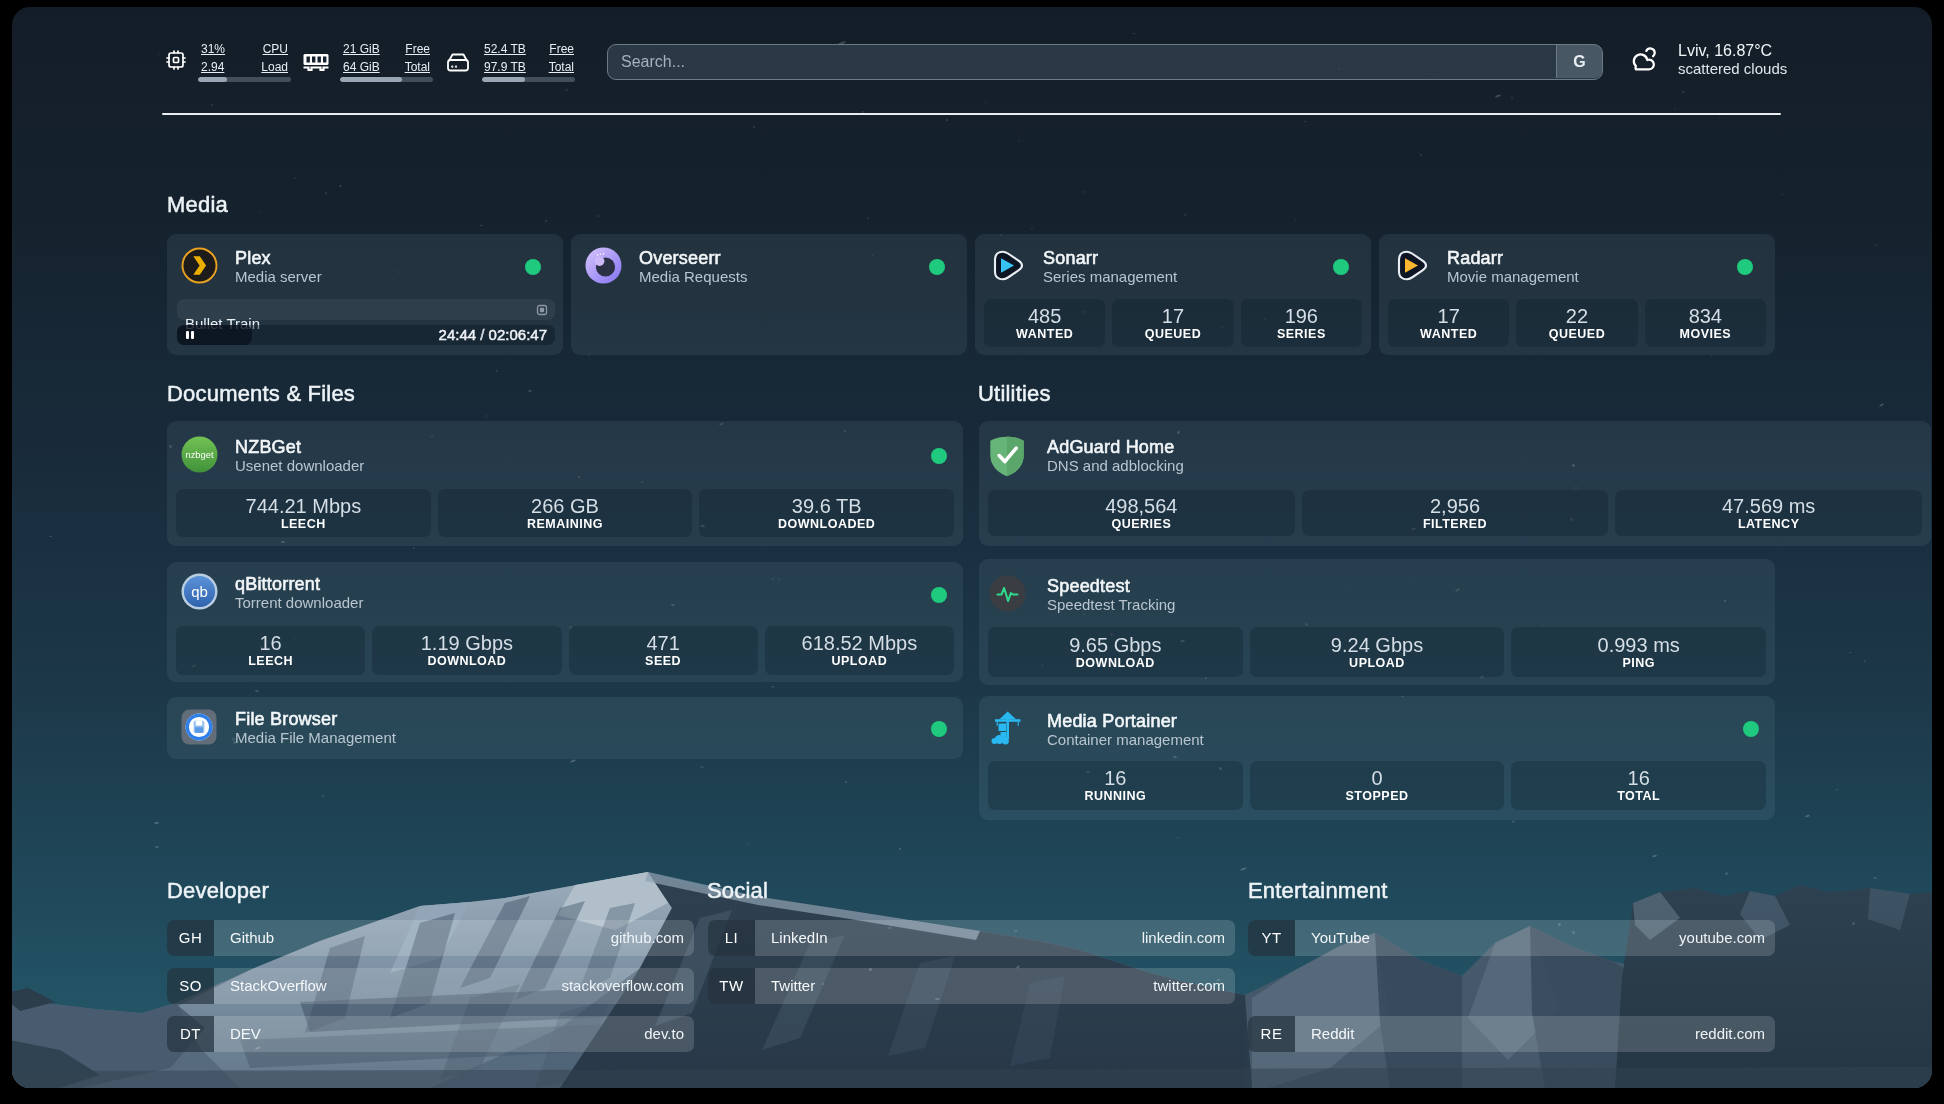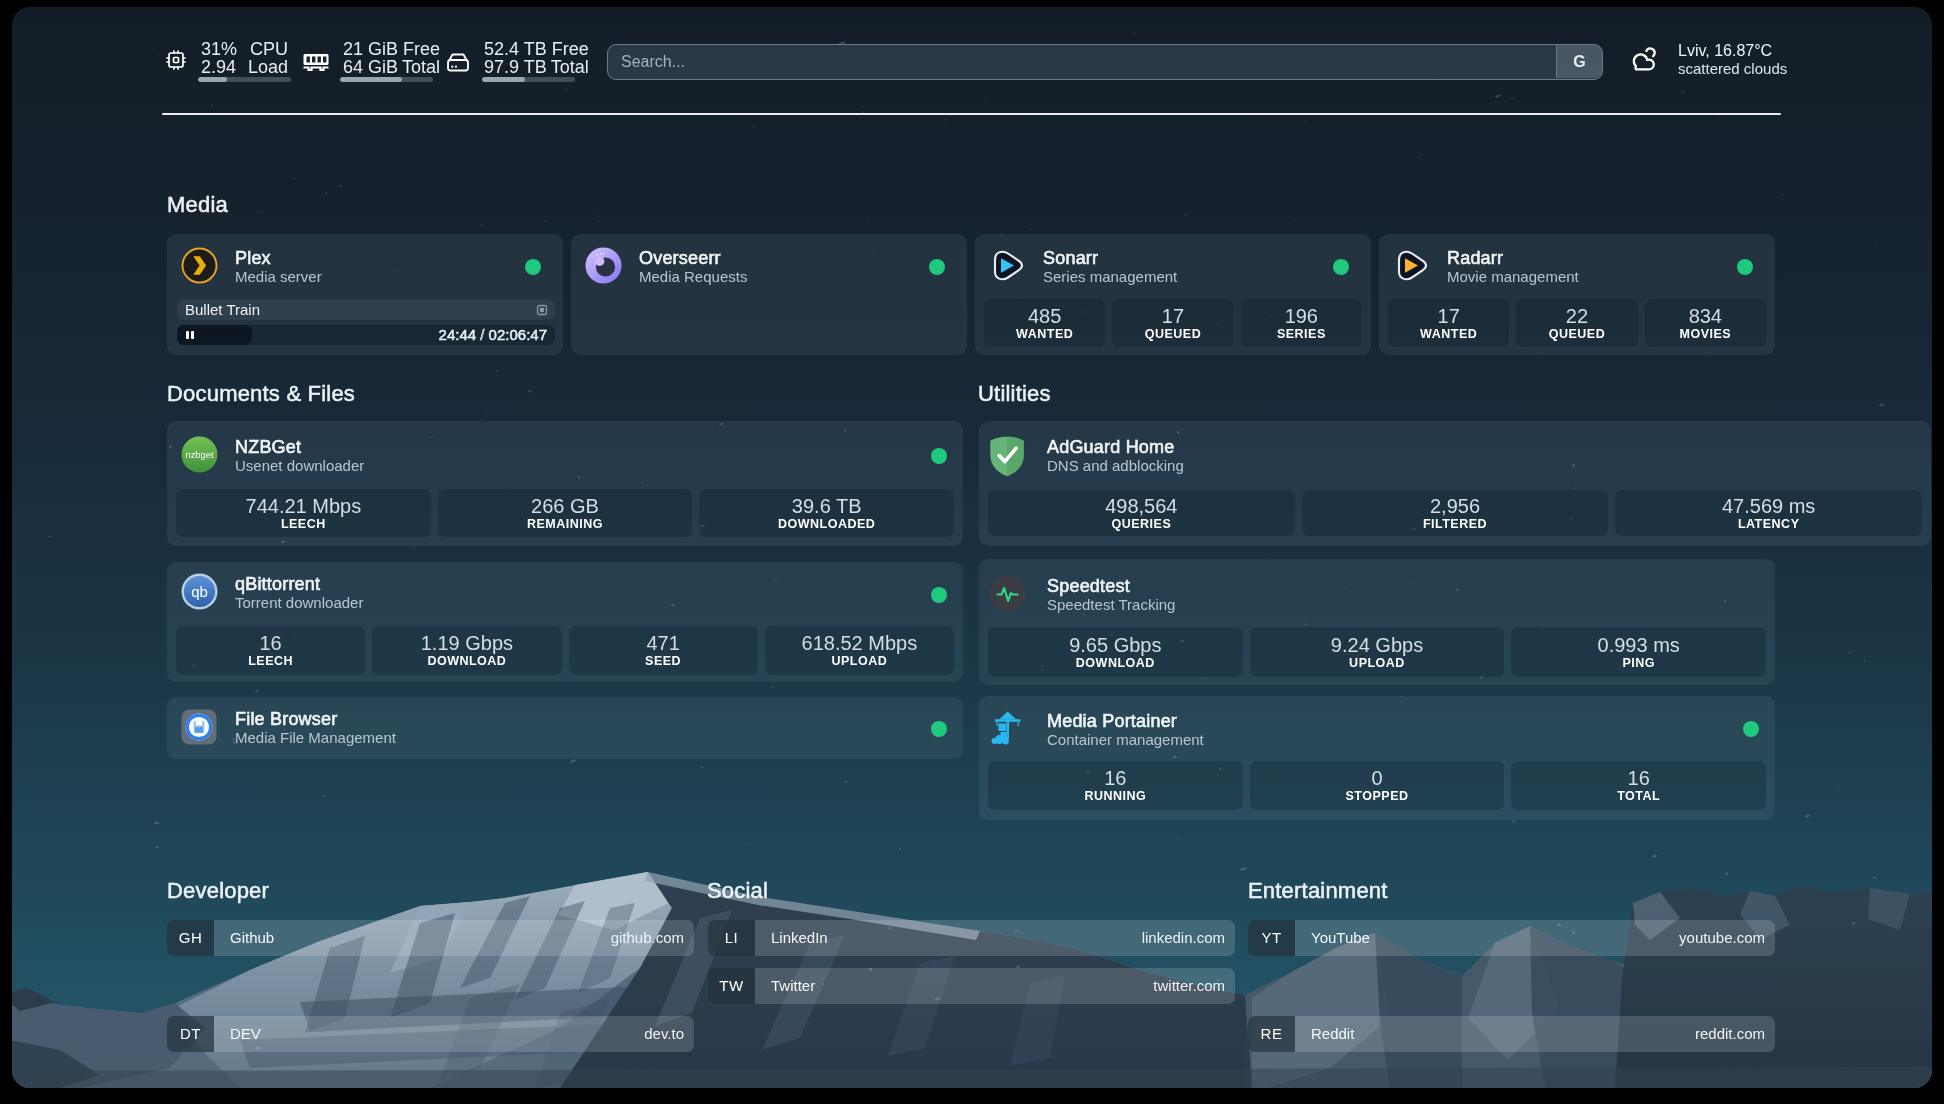--- a/index.html
+++ b/index.html
@@ -14,21 +14,21 @@
 .card { position:absolute; background:rgba(186,216,235,0.083); border-radius:9px; }
 .icon { position:absolute; left:14px; top:13px; width:37px; height:37px; }
 .ht { position:absolute; left:68px; top:14px; }
 .t1 { font-size:18px; font-weight:400; color:#f2f6f8; line-height:20px; letter-spacing:0.2px; -webkit-text-stroke:0.6px #f2f6f8; }
 .t2 { font-size:15px; color:#b9c6d0; line-height:18px; }
 .dot { position:absolute; width:16px; height:16px; border-radius:50%; background:#1fca7f; right:22px; top:25px; }
 .stats { position:absolute; left:9px; right:9px; top:65px; height:48px; display:flex; gap:7px; }
 .stat { flex:1; background:rgba(10,26,40,0.28); border-radius:7px; display:flex; flex-direction:column; align-items:center; justify-content:center; }
 .sv { font-size:20px; color:#d5dee5; line-height:22px; }
 .sl { font-size:12.5px; font-weight:700; color:#ffffff; line-height:15px; letter-spacing:0.5px; }
-.rgrid { position:absolute; display:grid; grid-template-columns:1fr auto; column-gap:4px; font-size:18px; line-height:18px; color:#e8eef3; white-space:nowrap; }
+.rgrid { position:absolute; display:grid; grid-template-columns:1fr auto; column-gap:4px; font-size:12px; line-height:18px; color:#e8eef3; white-space:nowrap;text-decoration:underline; }
 .rgrid .r { text-align:right; }
 .rbar { position:absolute; height:5px; border-radius:2.5px; background:rgba(151,170,184,0.35); overflow:hidden; }
 .rfill { height:100%; border-radius:2.5px; background:#97a6b2; }
 .bm { position:absolute; width:527px; height:36px; background:rgba(255,255,255,0.155); border-radius:7px; }
 .ab { position:absolute; left:0; top:0; width:47px; height:36px; background:rgba(13,28,40,0.60); border-radius:7px 0 0 7px; color:#fff; font-size:15px; line-height:36px; text-align:center; letter-spacing:0.5px; }
 .nm { position:absolute; left:63px; top:0; line-height:36px; font-size:15px; color:#f5f8fa; }
 .ur { position:absolute; right:10px; top:0; line-height:36px; font-size:15px; color:#eef3f6; }
 #search { position:absolute; left:607px; top:43.5px; width:996px; height:36px; border:1.5px solid #6c7a86; border-radius:9px; background:rgba(62,78,92,0.55); }
 #search .ph { position:absolute; left:13px; top:0; line-height:33px; font-size:16px; color:#a5b1bc; }
 #search .g { position:absolute; right:0; top:0; width:46px; height:33px; background:rgba(104,120,134,0.5); border-left:1.5px solid #6c7a86; border-radius:0 7px 7px 0; color:#e7edf1; font-size:16px; font-weight:600; text-align:center; line-height:33px; }
@@ -310,21 +310,21 @@
       <svg class="icon" viewBox="0 0 37 37">
         <circle cx="18.5" cy="18.5" r="17" fill="#1d1c1a" stroke="#e8a121" stroke-width="1.9"></circle>
         <path d="M12.3 9.3 h6.5 l6.3 9.2 l-6.3 9.2 h-6.5 l6.3 -9.2 z" fill="#ebaf00"></path>
       </svg>
       <div class="ht">
           <div class="t1">Plex</div>
           <div class="t2">Media server</div>
         </div>
       <div class="dot"></div>
       <div class="abs" style="left:10px;top:65px;width:378px;height:21px;background:rgba(255,255,255,0.05);border-radius:7px;">
-        <span class="abs" style="left:8px;top:0;line-height:21px;font-size:15px;color:#eef2f5;">Bullet Train</span>
+        <span class="abs" style="left:8px;top:14px;line-height:21px;font-size:15px;color:#eef2f5;">Bullet Train</span>
         <svg class="abs" style="right:7px;top:5px;" width="12" height="12" viewBox="0 0 24 24" fill="none" stroke="#8d9aa5" stroke-width="2.6">
             <rect x="3" y="3" width="18" height="18" rx="4"></rect>
             <rect x="9" y="9" width="6" height="6" rx="1" fill="#8d9aa5"></rect>
           </svg>
       </div>
       <div class="abs" style="left:10px;top:91px;width:378px;height:20px;background:rgba(12,24,35,0.45);border-radius:7px;">
         <div class="abs" style="left:0;top:0;width:75px;height:20px;background:rgba(6,14,24,0.65);border-radius:7px;"></div>
         <div class="abs" style="left:9px;top:6px;width:3px;height:8px;background:#fff;border-radius:1px;"></div>
         <div class="abs" style="left:14px;top:6px;width:3px;height:8px;background:#fff;border-radius:1px;"></div>
         <span class="abs" style="right:8px;top:0;line-height:20px;font-size:15px;font-weight:400;-webkit-text-stroke:0.5px #eef2f6;color:#eef2f6;">24:44 <span style="font-weight:400;color:#b9c4cd;">/</span> 02:06:47</span>
@@ -566,20 +566,25 @@
             <div class="sl">TOTAL</div>
           </div>
       </div>
     </div>
 
     <div class="bm" style="left:167px;top:920px;">
         <div class="ab">GH</div>
         <span class="nm">Github</span>
         <span class="ur">github.com</span>
       </div>
+    <div class="bm" style="left:167px;top:968px;">
+        <div class="ab">SO</div>
+        <span class="nm">StackOverflow</span>
+        <span class="ur">stackoverflow.com</span>
+      </div>
     <div class="bm" style="left:167px;top:1016px;">
         <div class="ab">DT</div>
         <span class="nm">DEV</span>
         <span class="ur">dev.to</span>
       </div>
     <div class="bm" style="left:708px;top:920px;">
         <div class="ab">LI</div>
         <span class="nm">LinkedIn</span>
         <span class="ur">linkedin.com</span>
       </div>

